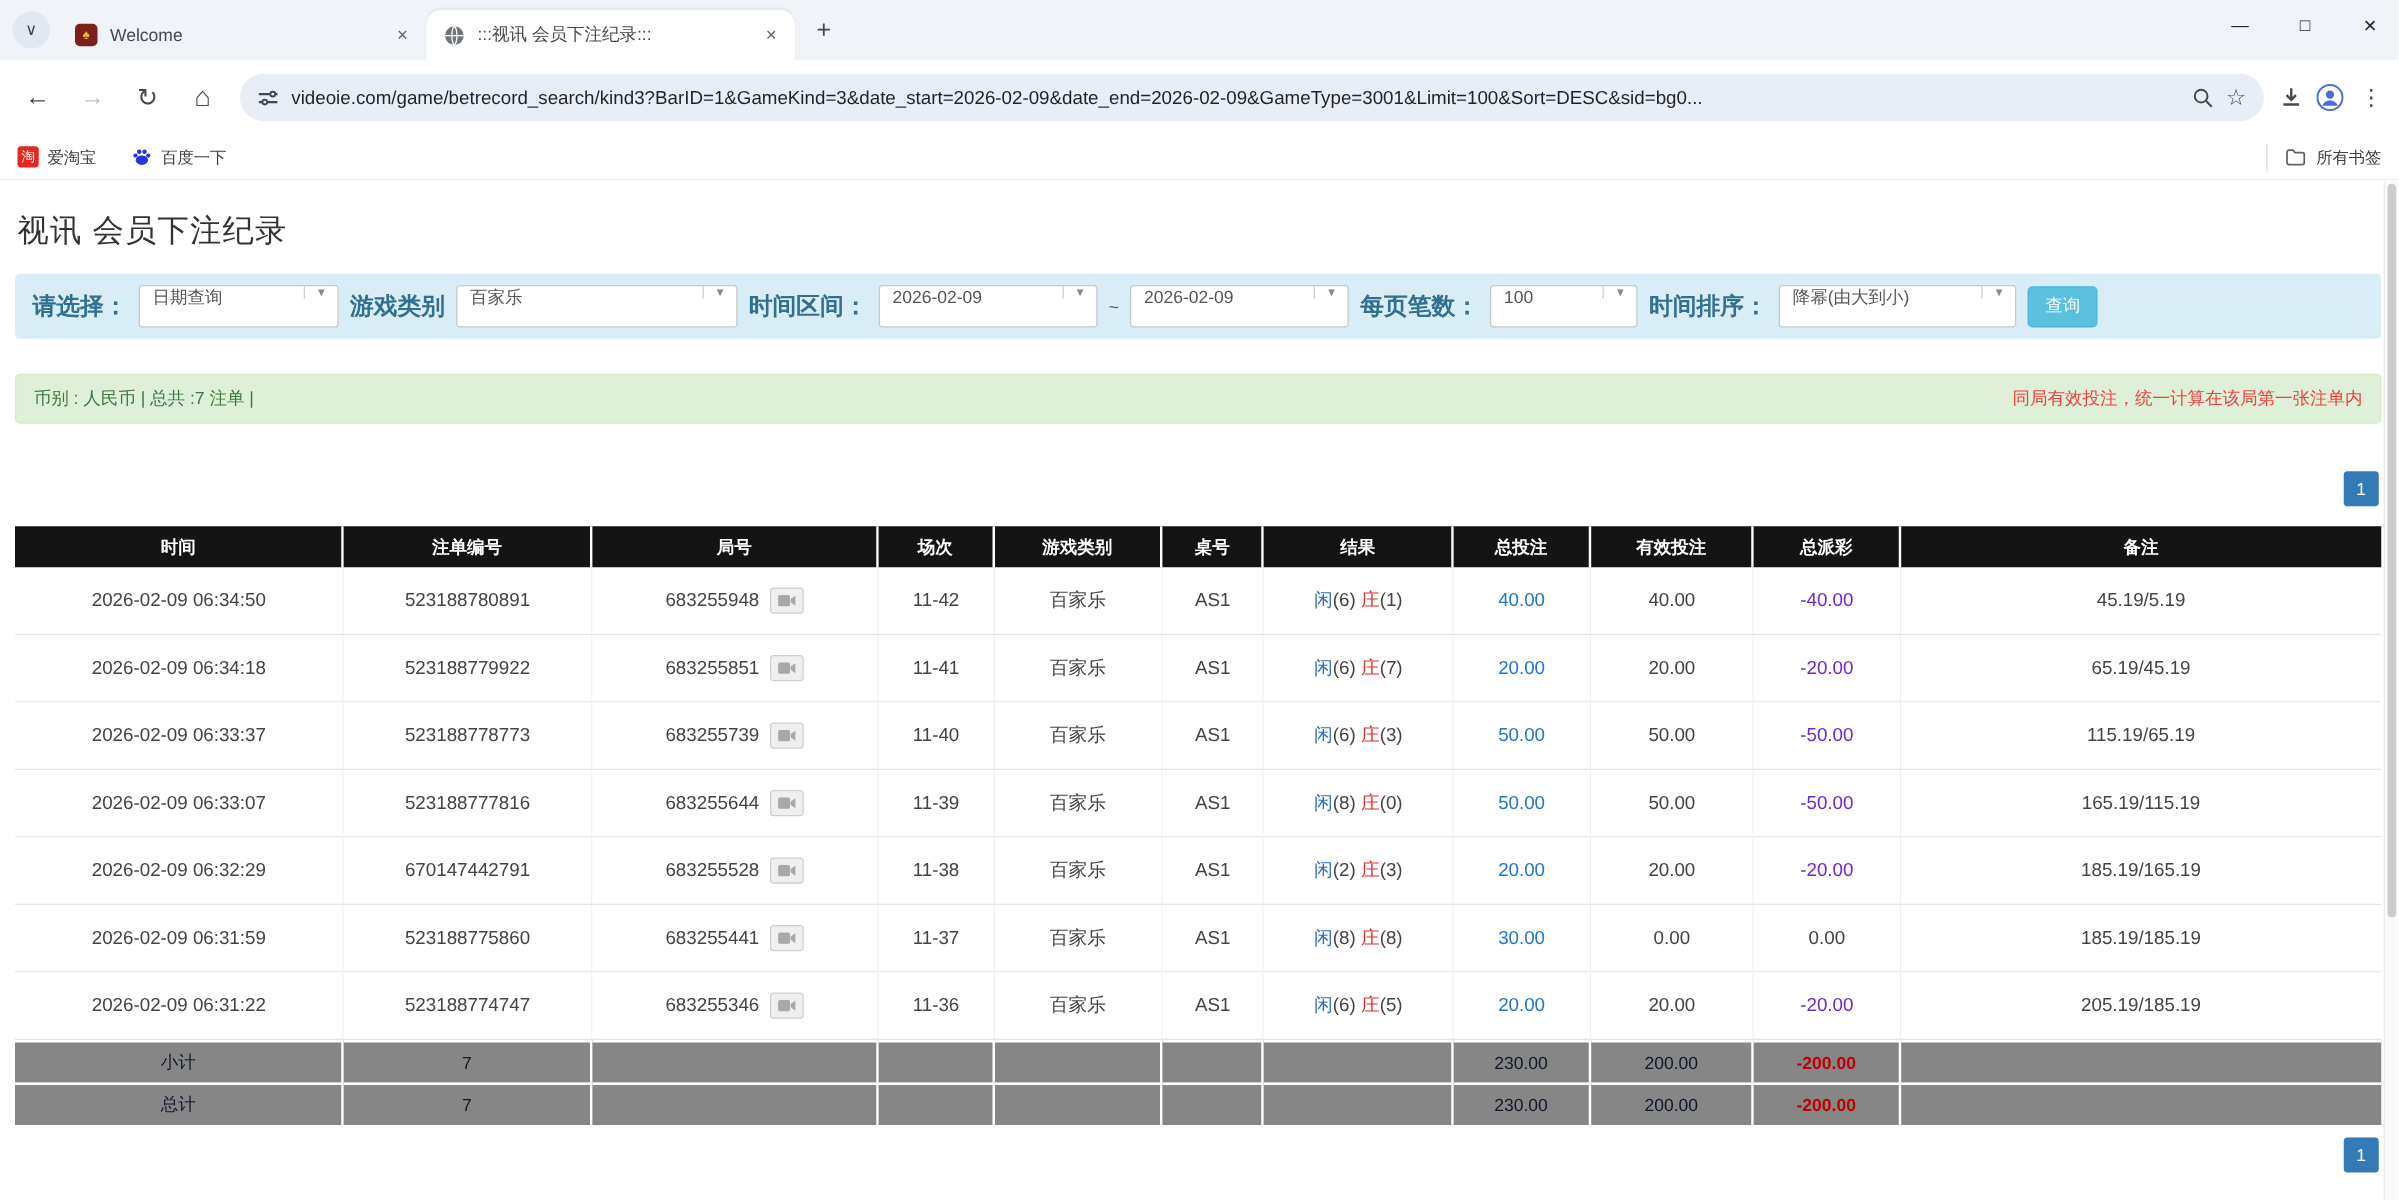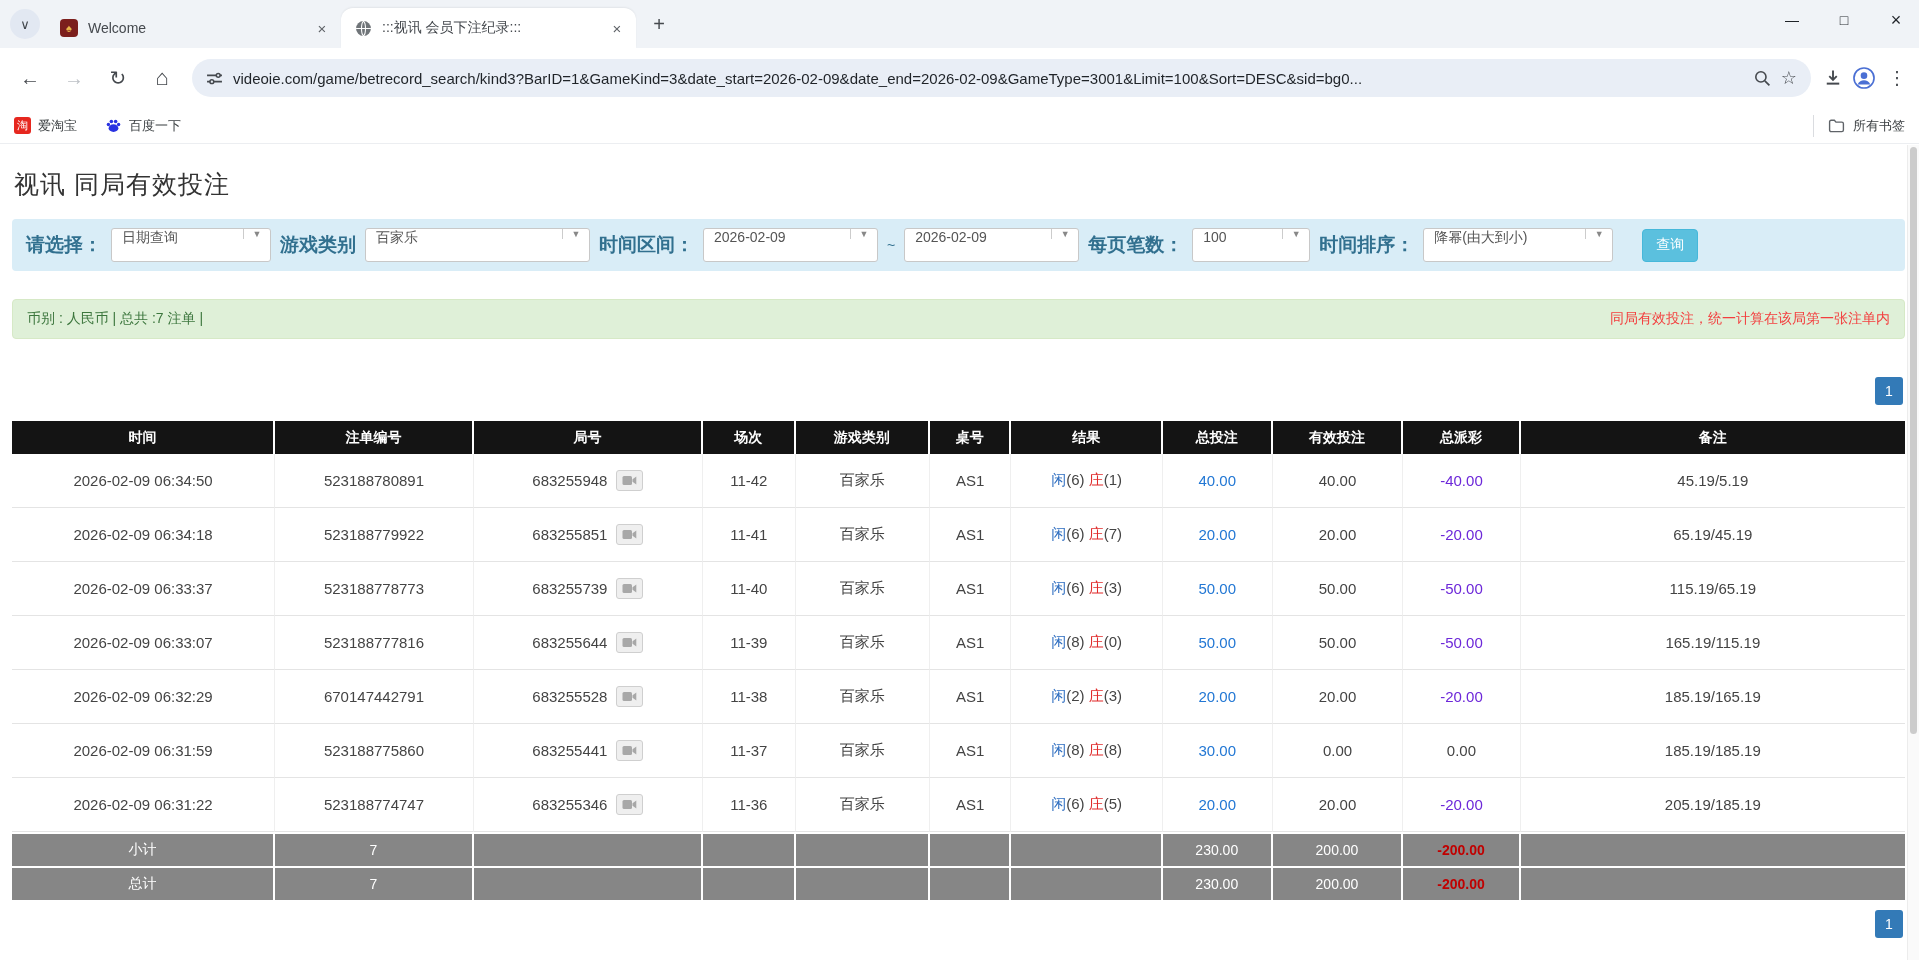--- a/index.html
+++ b/index.html
@@ -38,42 +38,42 @@
   .page{padding:0 14px 0 12px;}
   .page-title{font-size:25px;font-weight:500;color:#333;margin:24px 2px 18px;letter-spacing:1px;}
 
   .filter-bar{background:#d9edf7;border-radius:4px;height:52px;display:flex;align-items:center;padding:0 14px;gap:9px;}
   .flabel{color:#31708f;font-weight:bold;font-size:19px;white-space:nowrap;}
   .sel{display:inline-flex;align-items:flex-start;background:#fff;border:1px solid #c8c8c8;border-radius:3px;height:34px;cursor:pointer;gap:40px;}
   .sel .txt{display:flex;align-items:center;padding:0 10px;font-size:14px;color:#555;flex:1;white-space:nowrap;overflow:hidden;}
   .sel .arr{width:27px;border-left:1px solid #ccc;display:flex;align-items:center;justify-content:center;color:#888;font-size:9px;}
   .w1{width:160px;}.w2{width:225px;}.w3{width:175px;}.w4{width:118px;}.w5{width:190px;}
   .tilde{color:#31708f;font-size:14px;}
-  .btn-query{height:33px;padding:0 13px;background:#5bc0de;border:1px solid #46b8da;border-radius:4px;color:#fff;font-size:14px;cursor:pointer;margin-left:20px;text-align:center;}
+  .btn-query{height:33px;padding:0 13px;background:#5bc0de;border:1px solid #46b8da;border-radius:4px;color:#fff;font-size:14px;cursor:pointer;margin-left:0;text-align:center;}
 
   .summary-bar{margin-top:28px;background:#dff0d8;border:1px solid #d6e9c6;border-radius:4px;padding:10px 14px;display:flex;justify-content:space-between;align-items:center;font-size:14px;}
   .summary-left{color:#3c763d;}
   .summary-right{color:#f33e3e;}
 
   .pager{text-align:right;margin:38px 2px 16px;}
   .pager.bottom{margin:10px 2px 0;}
   .page-btn{display:inline-block;min-width:28px;height:28px;line-height:28px;background:#337ab7;color:#fff;border-radius:3px;text-align:center;font-size:14px;cursor:pointer;}
 
   table{width:100%;border-collapse:separate;border-spacing:0;table-layout:fixed;}
   thead th{background:#141414;color:#fff;font-size:14px;font-weight:bold;height:33px;border-right:2px solid #fff;overflow:hidden;white-space:nowrap;}
   thead th:last-child{border-right:none;}
   tbody td{height:54px;text-align:center;font-size:15px;color:#444;border-bottom:1px solid #e4e4e4;border-right:1px solid #efefef;background:#fff;white-space:nowrap;overflow:hidden;}
   tbody td:last-child{border-right:none;}
   .blue-val{color:#2277d4;cursor:pointer;}
   .neg{color:#6d28d9;margin-top:44px;}
   .player{color:#2d6dc0;}
   .banker{color:#e02b2b;}
   .round-cell .wrap{display:inline-flex;align-items:center;gap:9px;}
   .cam-btn{width:27px;height:21px;background:#efefef;border:1px solid #cfcfcf;border-radius:3px;display:inline-flex;align-items:center;justify-content:center;cursor:pointer;padding:0;}
-  tfoot td{background:#868686;color:#ffffff;font-size:14px;height:34px;text-align:center;border-right:2px solid #fff;border-top:2px solid #fff;}
+  tfoot td{background:#868686;color:#0f172a;font-size:14px;height:34px;text-align:center;border-right:2px solid #fff;border-top:2px solid #fff;}
   tfoot td:last-child{border-right:none;}
   tfoot .neg-dark{color:#c00000;font-weight:bold;}
 
   .scrollbar{position:absolute;top:145px;right:0;bottom:0;width:12px;background:#fafafa;border-left:1px solid #ececec;}
   .scroll-thumb{position:absolute;left:2px;right:2px;top:2px;height:72%;background:#cccccc;border-radius:5px;}
   svg{display:block;}
 </style>
 </head>
 <body>
 
@@ -171,21 +171,21 @@
     <span>
       <svg width="17" height="17" viewBox="0 0 16 16">
           <path d="M1.5 4.5c0-.8.6-1.5 1.5-1.5h3l1.5 1.8H13c.8 0 1.5.7 1.5 1.5v6c0 .8-.7 1.5-1.5 1.5H3c-.9 0-1.5-.7-1.5-1.5z" fill="none" stroke="#5f6368" stroke-width="1.3"></path>
         </svg>
     </span>
     <span>所有书签</span>
   </div>
 </div>
 
 <div class="page">
-  <h1 class="page-title">视讯 同局有效投注</h1>
+  <h1 class="page-title">视讯 会员下注纪录</h1>
 
   <div class="filter-bar">
     <span class="flabel">请选择：</span>
     <div class="sel w1">
       <span class="txt">日期查询</span>
       <span class="arr">▼</span>
     </div>
 
     <span class="flabel">游戏类别</span>
     <div class="sel w2">

